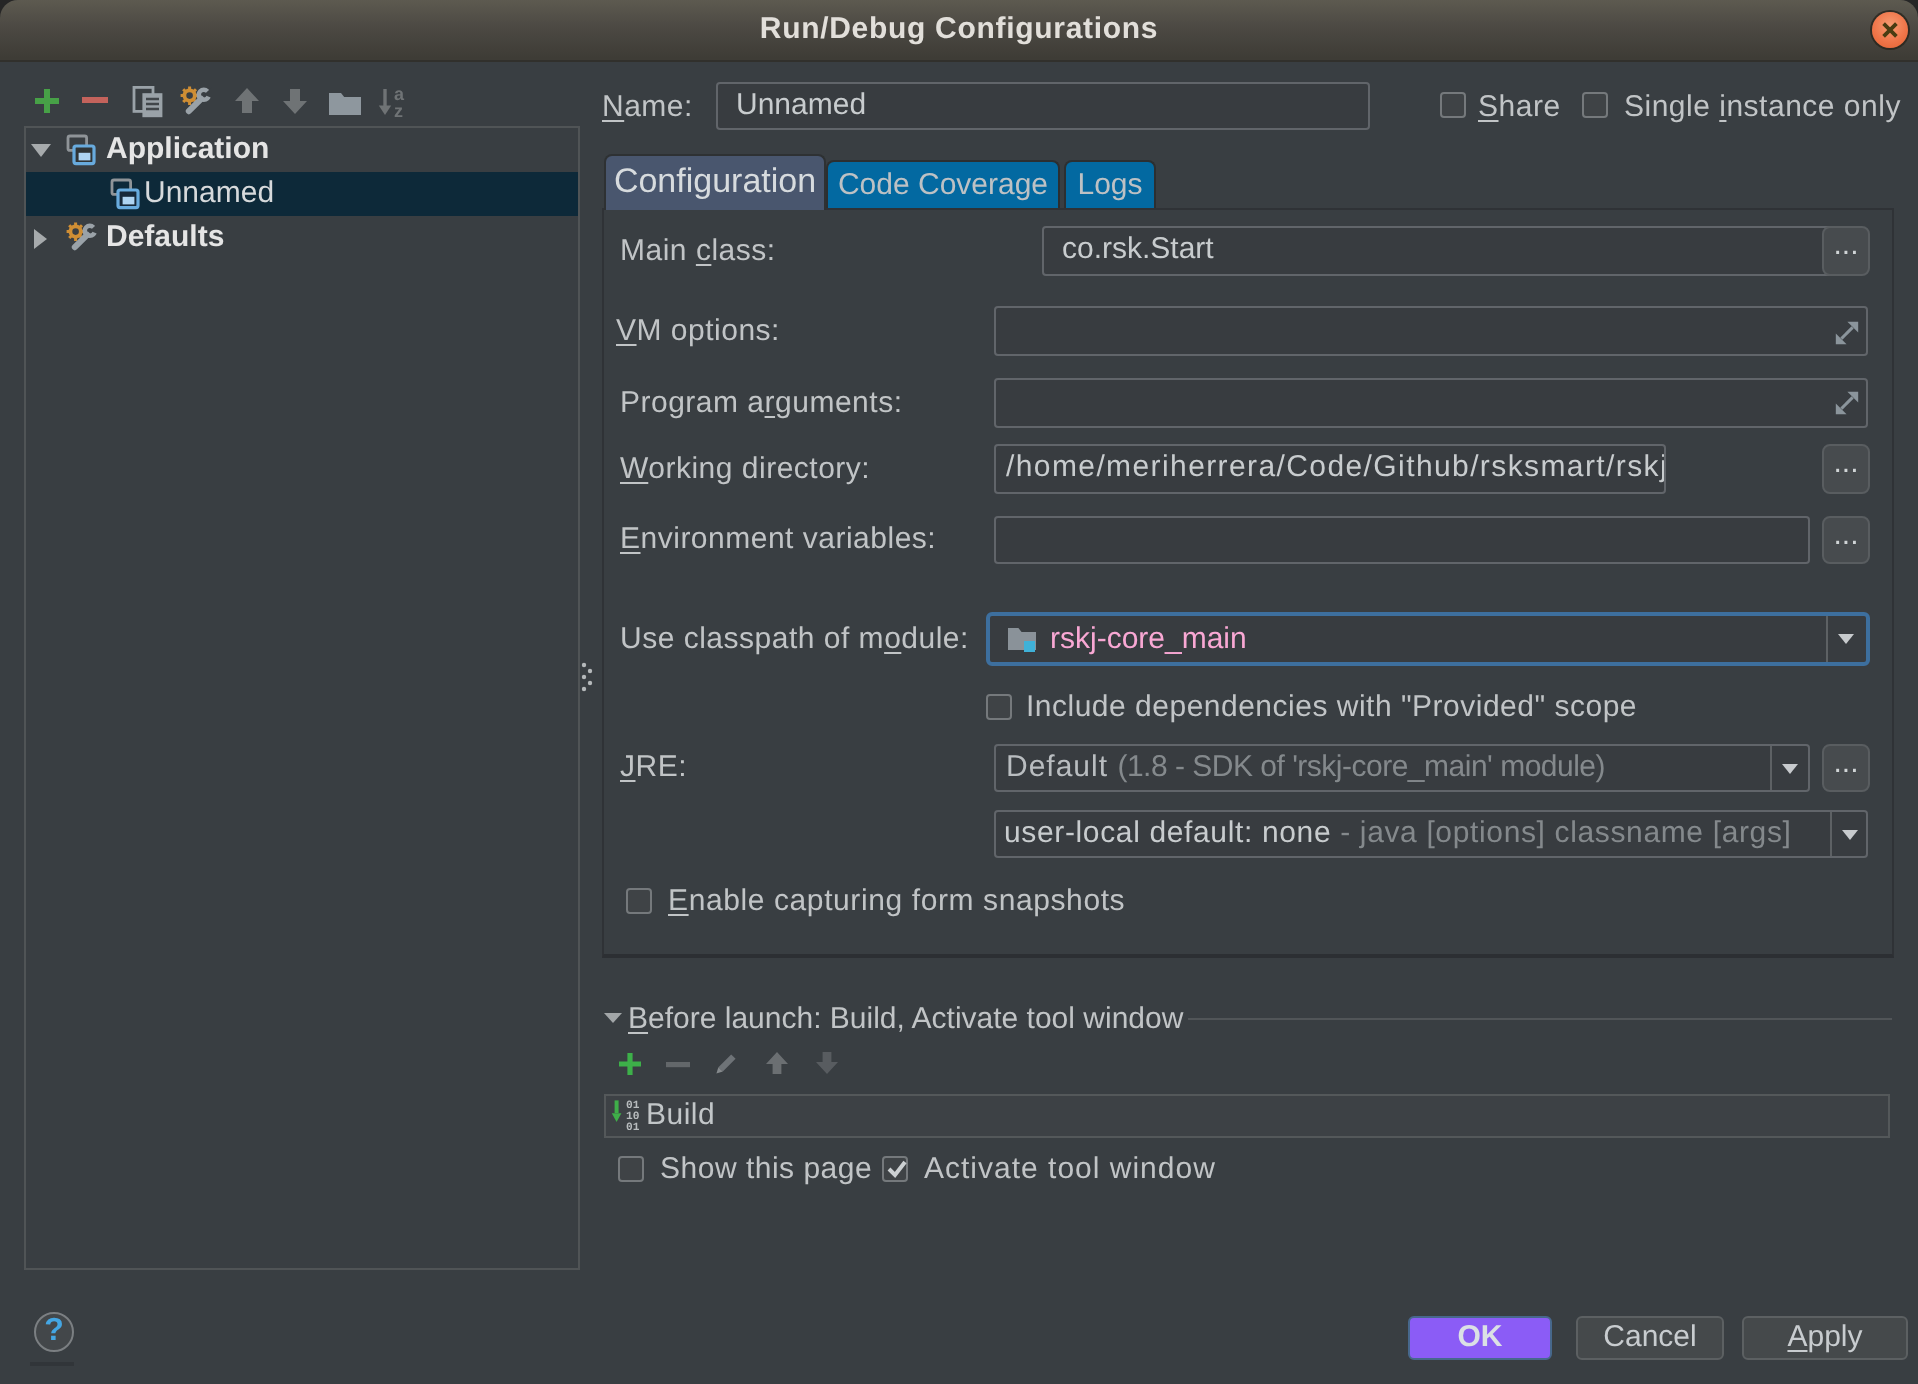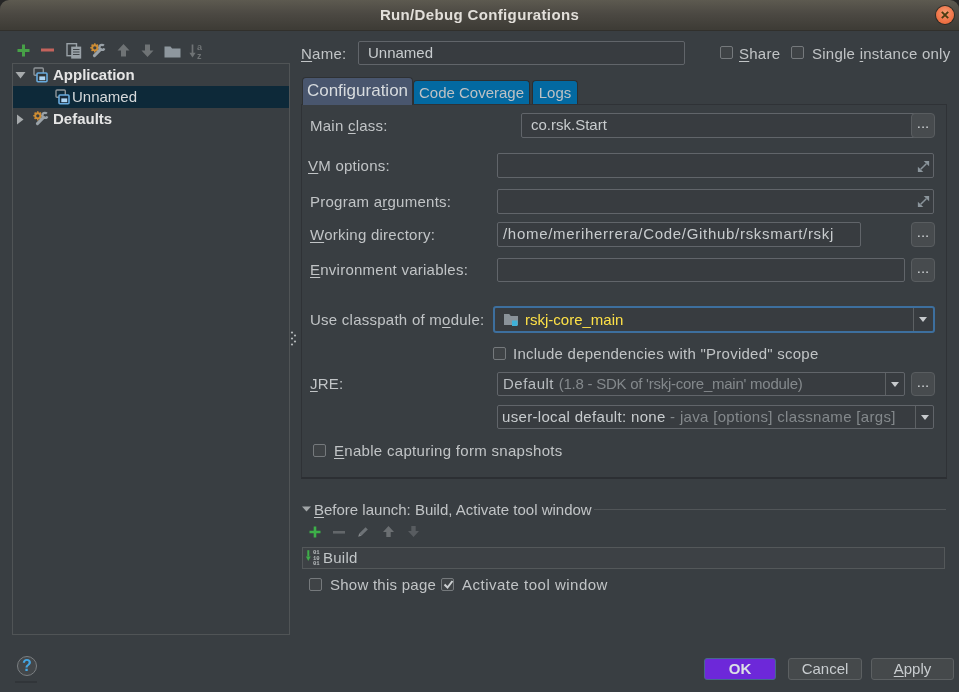--- a/index.html
+++ b/index.html
@@ -165,29 +165,29 @@
  <span class="lbl" style="left:310px;top:193px;">Program a<u>r</u>guments:</span>
  <div class="fld" style="left:497px;top:189px;width:437px;height:25px;"></div>
  <svg class="abs" style="left:917px;top:195px;" width="13" height="13" viewBox="0 0 13 13">
   <polygon points="6.7,0.9 12.1,0.9 12.1,6.3" fill="#8b959c"></polygon>
   <path d="M6.3 6.7 L9.3 3.7" stroke="#8b959c" stroke-width="1.5"></path>
   <polygon points="0.9,6.7 0.9,12.1 6.3,12.1" fill="#8b959c"></polygon>
   <path d="M3.7 9.3 L6.5 6.5" stroke="#8b959c" stroke-width="1.5"></path>
  </svg>
 
  <span class="lbl" style="left:310px;top:226px;"><u>W</u>orking directory:</span>
- <div class="fld" style="left:497px;top:222px;width:364px;height:25px;padding-left:5px;letter-spacing:0.7px;">/home/meriherrera/Code/Github/rsksmart/rskj<div class="combo-arrow" style="left:388px;width:19px;"></div></div>
+ <div class="fld" style="left:497px;top:222px;width:336px;height:25px;padding-left:5px;letter-spacing:0.7px;">/home/meriherrera/Code/Github/rsksmart/rskj<div class="combo-arrow" style="left:388px;width:19px;"></div></div>
  <div class="btn3" style="left:911px;top:222px;height:25px;line-height:18px;">...</div>
 
  <span class="lbl" style="left:310px;top:261px;"><u>E</u>nvironment variables:</span>
  <div class="fld" style="left:497px;top:258px;width:408px;height:24px;"></div>
  <div class="btn3" style="left:911px;top:258px;height:24px;line-height:17px;">...</div>
 
  <span class="lbl" style="left:310px;top:311px;">Use classpath of m<u>o</u>dule:</span>
- <div class="fld" style="left:493px;top:306px;width:442px;height:27px;border:2px solid #3d6f9e;border-radius:3px;line-height:23px;padding-left:30px;color:#fde047;">rskj-core_main<div class="combo-arrow" style="left:418px;width:20px;"></div></div>
+ <div class="fld" style="left:493px;top:306px;width:442px;height:27px;border:2px solid #3d6f9e;border-radius:3px;line-height:23px;padding-left:30px;color:#f9a8d4;">rskj-core_main<div class="combo-arrow" style="left:418px;width:20px;"></div></div>
  <svg class="abs" style="left:503px;top:311px;" width="16" height="16" viewBox="0 0 16 16">
   <path d="M1 3 h5.2 l1.6 2 H15 v9 H1 z" fill="#8a9299"></path>
   <rect x="9" y="9.5" width="5.5" height="5.5" fill="#3fb1d8"></rect>
  </svg>
 
  <div class="cb" style="left:493px;top:347px;"></div>
  <span class="lbl" style="left:513px;top:345px;">Include dependencies with "Provided" scope</span>
 
  <span class="lbl" style="left:310px;top:375px;"><u>J</u>RE:</span>
  <div class="fld" style="left:497px;top:372px;width:408px;height:24px;padding-left:5px;"><span style="color:#b9bdc0;letter-spacing:0.5px;">Default&nbsp;</span><span class="gray" style="letter-spacing:-0.25px;">(1.8 - SDK of 'rskj-core_main' module)</span><div class="combo-arrow" style="left:387px;width:19px;"></div></div>
@@ -234,16 +234,16 @@
  <div class="cb" style="left:309px;top:578px;"></div>
  <span class="lbl" style="left:330px;top:576px;">Show this page</span>
  <div class="cb" style="left:441px;top:578px;"></div>
  <svg class="abs" style="left:443px;top:579px;" width="11" height="11">
       <path d="M1.5 5.5 L4.5 8.5 L9.5 2" stroke="#ccd0d2" stroke-width="2" fill="none"></path>
     </svg>
  <span class="lbl" style="left:462px;top:576px;letter-spacing:0.5px;">Activate tool window</span>
 
  <div class="abs" style="left:17px;top:656px;width:20px;height:20px;border-radius:50%;border:1px solid #7b7f82;background:#43474a;color:#44a6e3;font-weight:bold;font-size:16px;text-align:center;line-height:18px;">?</div>
  <div class="abs" style="left:15px;top:681px;width:22px;height:1.5px;background:#313539;"></div>
- <div class="pbtn" style="left:704px;width:72px;background:#6d28d9;border-color:#47688c;color:#dbe0e5;font-weight:bold;">OK</div>
+ <div class="pbtn" style="left:704px;width:72px;background:#8b5cf6;border-color:#47688c;color:#dbe0e5;font-weight:bold;">OK</div>
  <div class="pbtn" style="left:788px;width:74px;">Cancel</div>
  <div class="pbtn" style="left:871px;width:83px;"><u>A</u>pply</div>
 </div>
 
 </body></html>

